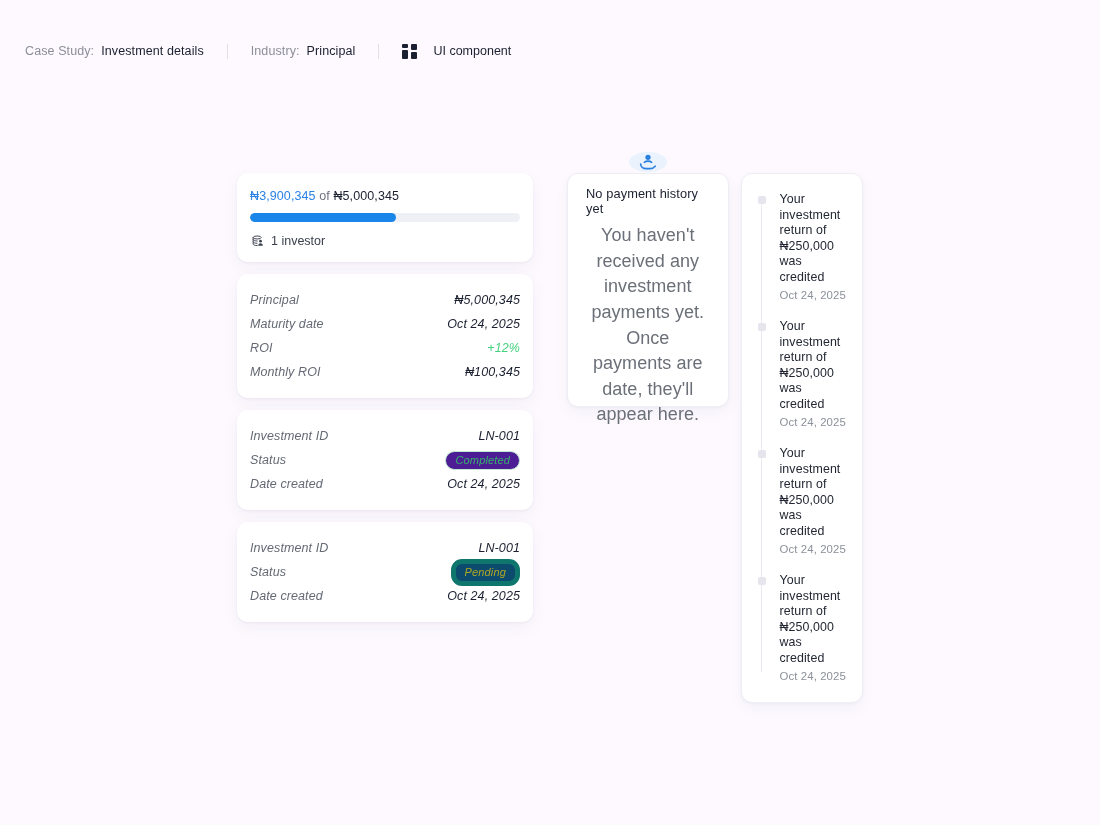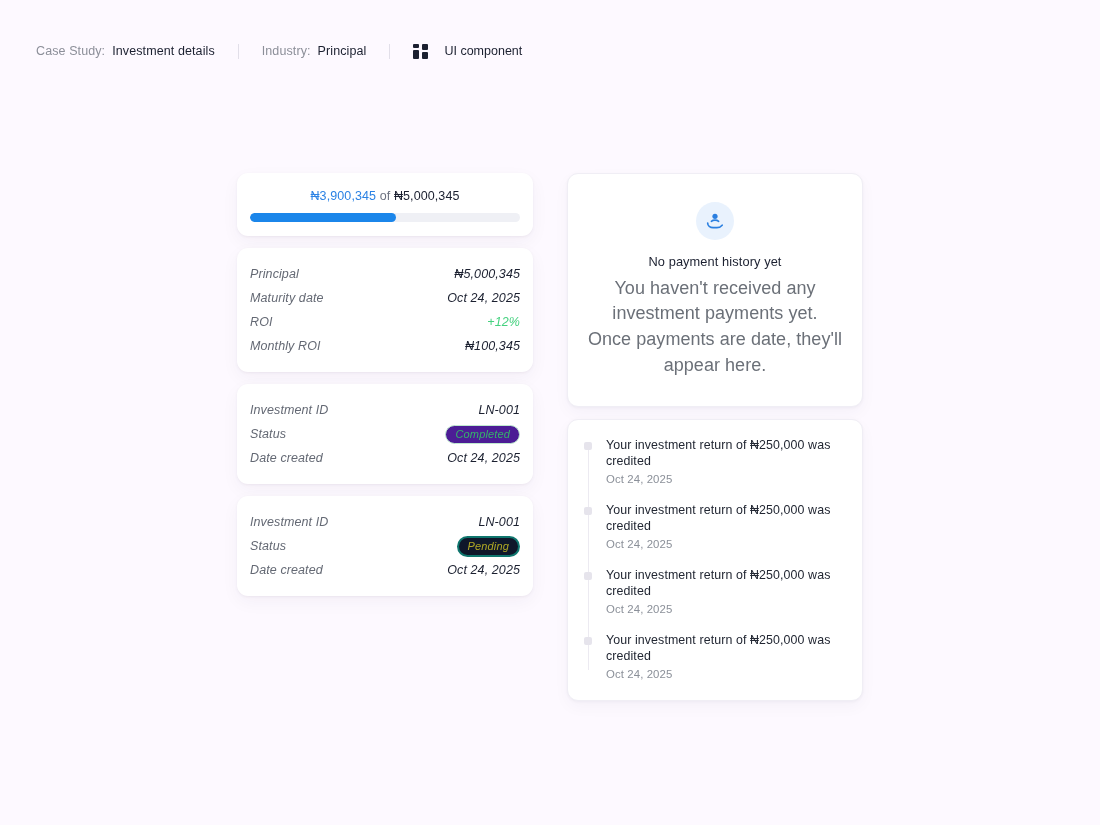--- a/index.html
+++ b/index.html
@@ -14,21 +14,21 @@
     background: #fdf9ff;
     font-family: "Liberation Sans", sans-serif;
     -webkit-font-smoothing: antialiased;
     color: #1f2430;
   }
 
   
   .topbar {
     position: absolute;
     top: 40px;
-    left: 36px;
+    left: 25px;
     display: flex;
     align-items: center;
     height: 22px;
   }
   .crumb {
     display: flex;
     align-items: center;
     gap: 7px;
     white-space: nowrap;
   }
@@ -69,35 +69,34 @@
   
   .stage {
     position: absolute;
     left: 237px;
     top: 173px;
     width: 626px;
     display: flex;
     gap: 34px;
   }
   .col-left  { width: 296px; display: flex; flex-direction: column; gap: 12px; }
-  .col-right { width: 296px; display: flex; flex-direction: column; gap: 12px; }
+  .col-right { width: 296px; display: flex; gap: 12px; }
 
   .card {
     background: #ffffff;
     border-radius: 11px;
     box-shadow: 0 1px 3px rgba(30,20,60,0.055), 0 6px 18px rgba(40,25,80,0.045);
   }
 
   
   .fund-card { padding: 16px 13px 14px 13px; }
   .fund-amounts {
     font-size: 12.5px;
     letter-spacing: 0.1px;
     margin-bottom: 10px;
-    text-align: center;
   }
   .fund-raised { color: #2b82e4; }
   .fund-of     { color: #6d7280; }
   .fund-goal   { color: #1b2030; }
   .bar-track {
     height: 9px;
     border-radius: 6px;
     background: #eff0f5;
     overflow: hidden;
   }
@@ -144,22 +143,22 @@
     border-radius: 11px;
     letter-spacing: 0.15px;
   }
   .badge.completed {
     color: #35b36a;
     background: #4c1d95;
     border: 1px solid #bfeacf;
   }
   .badge.pending {
     color: #b0a824;
-    background: #0f172a;
-    border: 2px solid #0f766e;
+    background: #0c4a6e;
+    border: 5px solid #0f766e;
   }
 
   
   .panel {
     background: #ffffff;
     border: 1px solid #f0eef5;
     border-radius: 11px;
     box-shadow: 0 1px 3px rgba(30,20,60,0.04), 0 6px 16px rgba(40,25,80,0.035);
   }
   .empty-panel {
@@ -268,20 +267,31 @@
   <div class="col-left">
 
     <div class="card fund-card">
       <div class="fund-amounts">
         <span class="fund-raised">₦3,900,345</span>
         <span class="fund-of">of</span>
         <span class="fund-goal">₦5,000,345</span>
       </div>
       <div class="bar-track">
         <div class="bar-fill" id="fundingFill" style="width: 54%;"></div>
+      </div>
+      <div class="investors">
+        <svg class="coin-icon" viewBox="0 0 16 16">
+          <ellipse cx="8.2" cy="4.0" rx="4.6" ry="1.7" fill="none" stroke="#3b404d" stroke-width="1.1"></ellipse>
+          <path d="M3.6 4.0v2.3c0 .95 2.06 1.72 4.6 1.72" fill="none" stroke="#3b404d" stroke-width="1.1" stroke-linecap="round"></path>
+          <path d="M3.6 6.6v2.3c0 .95 2.06 1.72 4.6 1.72" fill="none" stroke="#3b404d" stroke-width="1.1" stroke-linecap="round"></path>
+          <path d="M3.6 9.2v2.3c0 .95 2.06 1.72 4.6 1.72" fill="none" stroke="#3b404d" stroke-width="1.1" stroke-linecap="round"></path>
+          <circle cx="12.0" cy="8.2" r="1.6" fill="#3b404d"></circle>
+          <path d="M9.3 13.4c0-1.6 1.2-2.7 2.7-2.7s2.7 1.1 2.7 2.7z" fill="#3b404d"></path>
+        </svg>
+        <span>1 investor</span>
       </div>
     </div>
 
     <div class="card kv-card" id="detailsCard">
         <div class="kv-row">
           <span class="kv-key">Principal</span>
           <span class="kv-val">₦5,000,345</span>
         </div>
         <div class="kv-row">
           <span class="kv-key">Maturity date</span>

